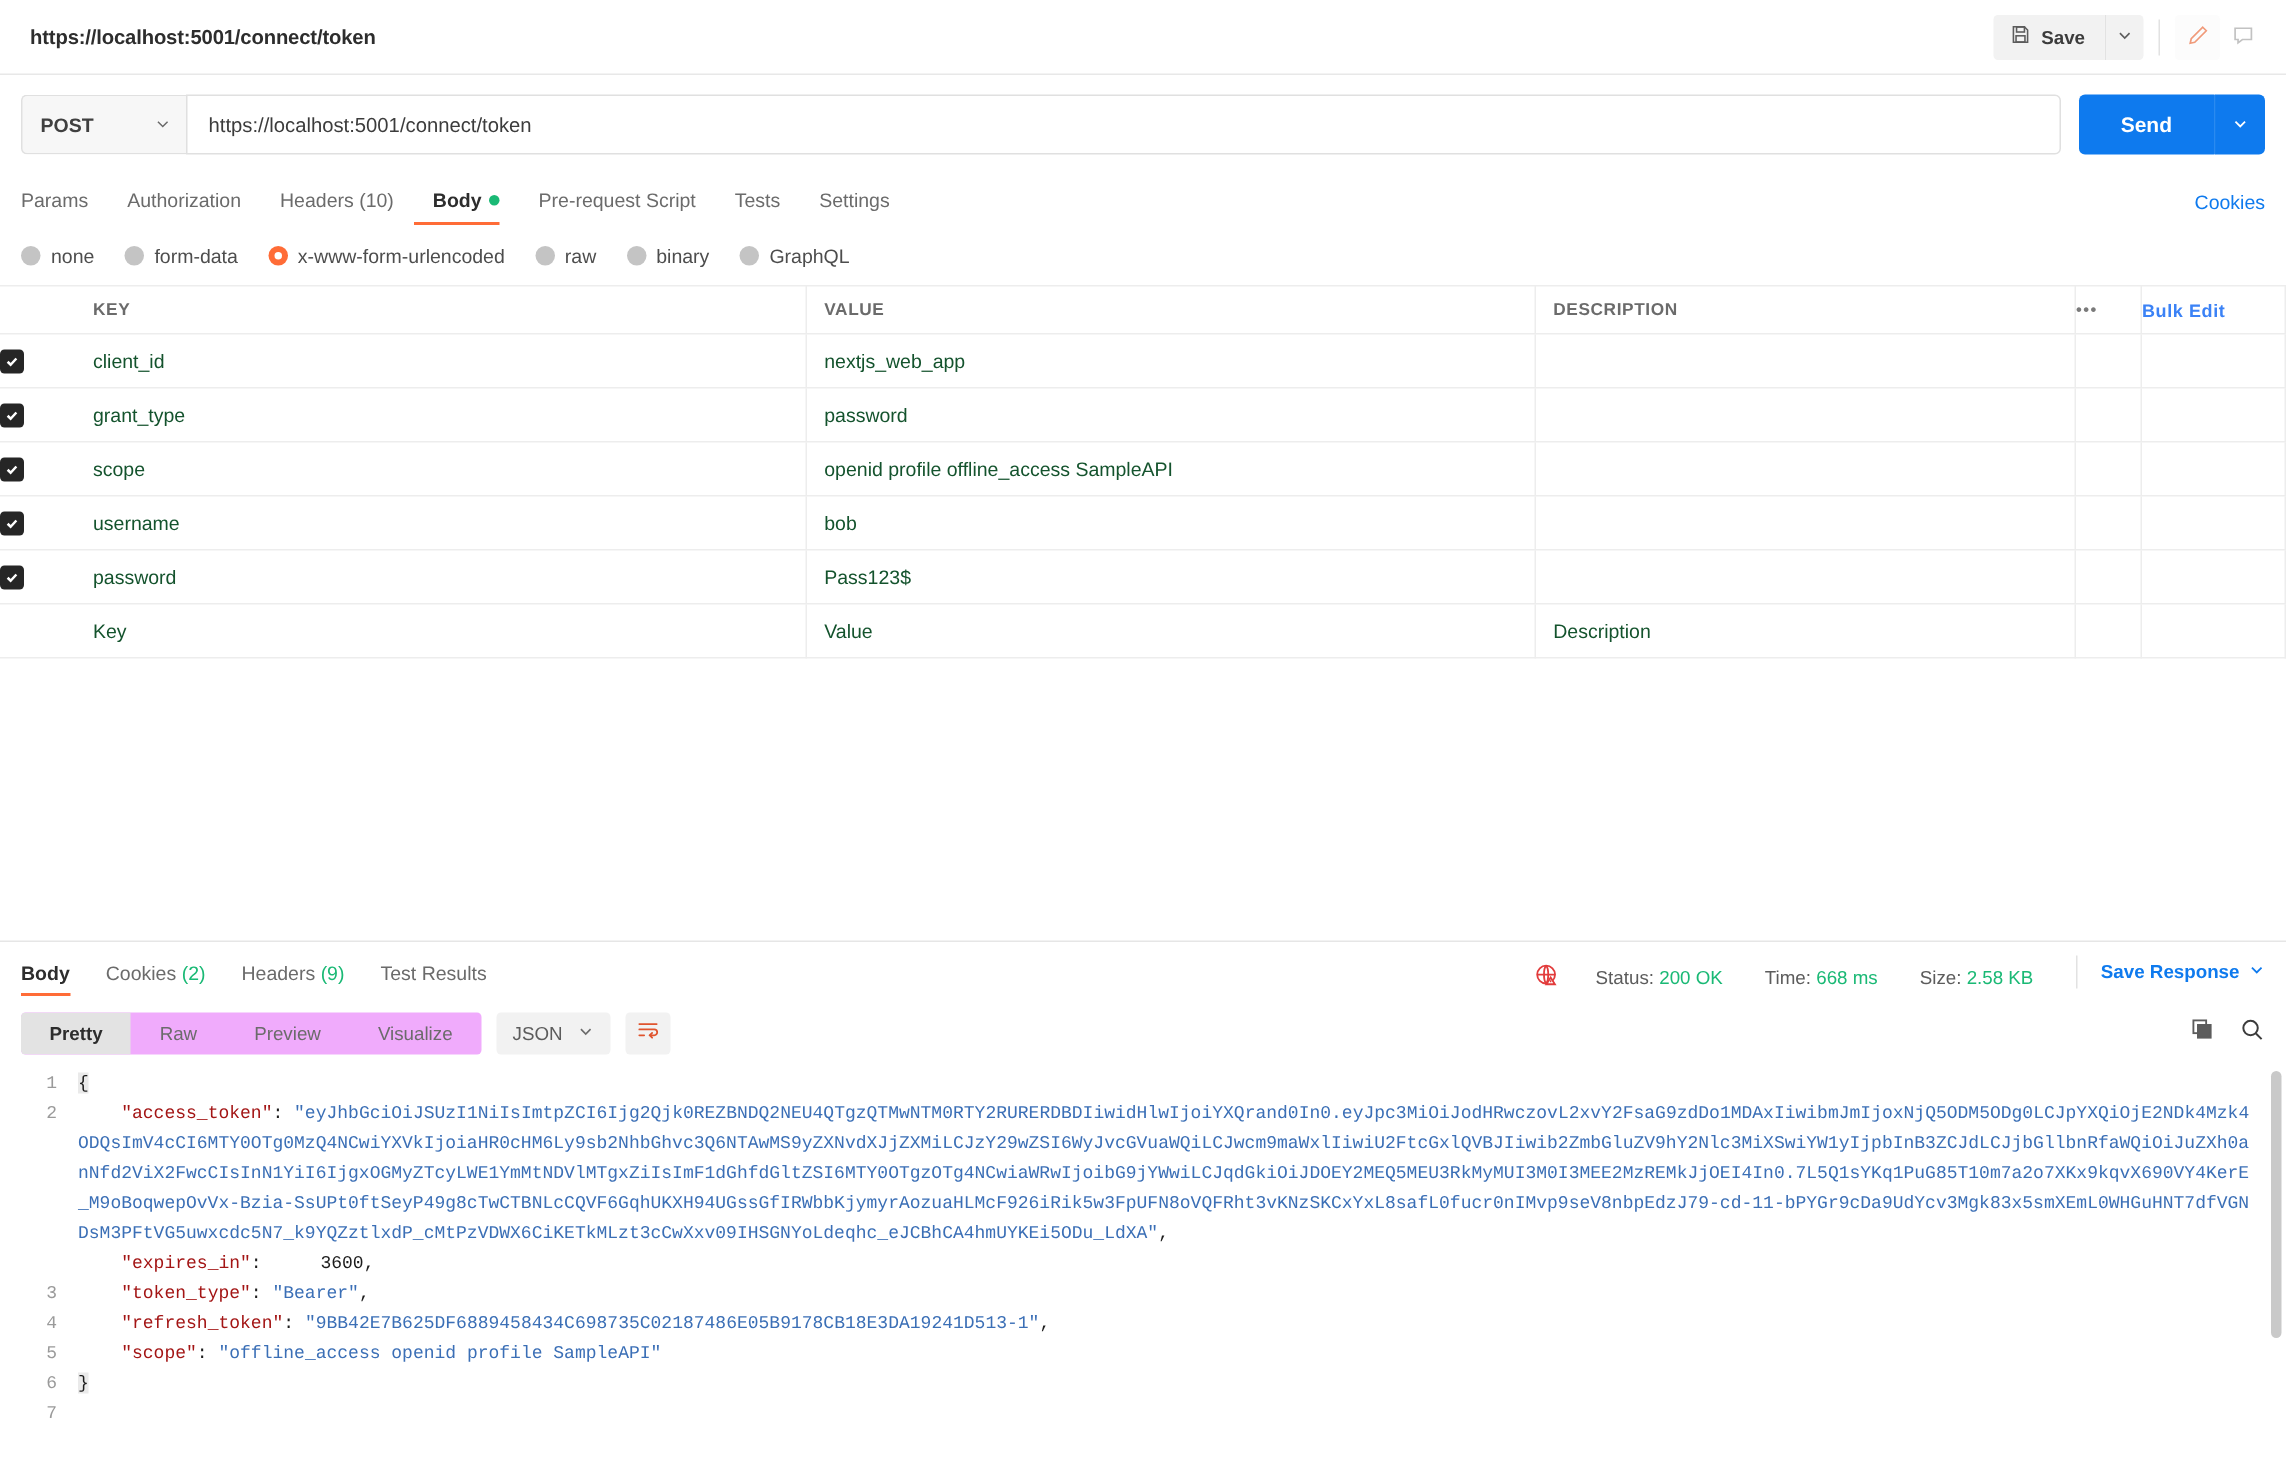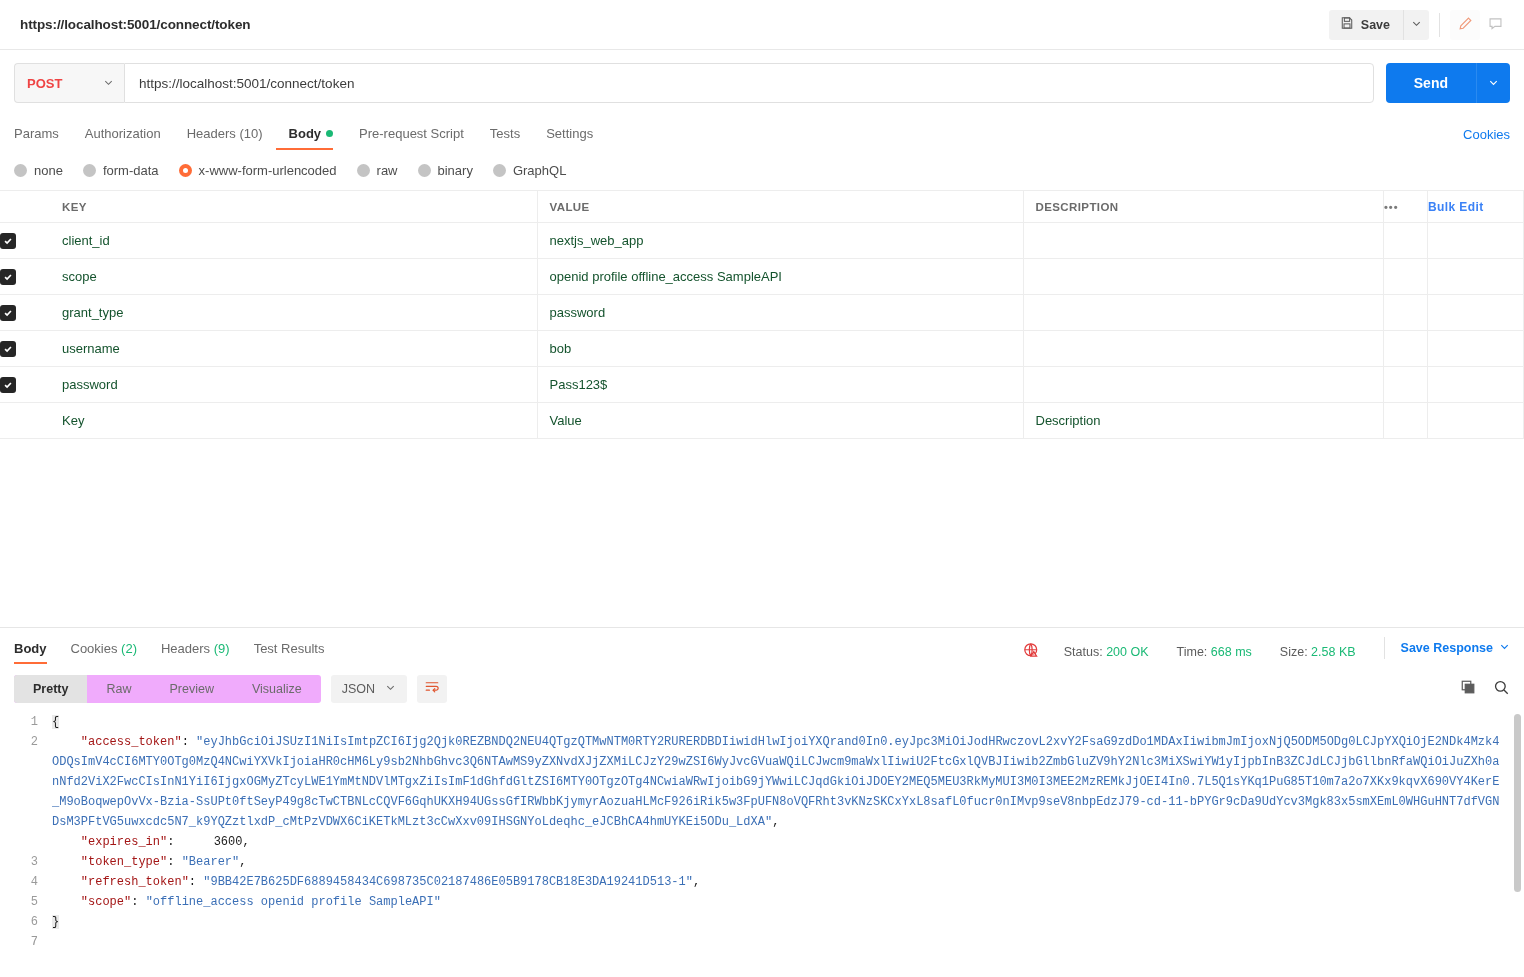--- a/index.html
+++ b/index.html
@@ -73,21 +73,21 @@
   .method-select {
     width: 110px; height: 40px;
     background: #f7f7f7;
     border: 1px solid #e0e0e0;
     border-right: none;
     border-radius: 4px 0 0 4px;
     display: flex; align-items: center; justify-content: space-between;
     padding: 0 10px 0 12px;
     font-size: 13px;
     font-weight: bold;
-    color: #ef4444;
+    color: #404040;
     cursor: pointer;
   }
   .url-input {
     flex: 1; height: 40px;
     border: 1px solid #e0e0e0;
     border-radius: 0 4px 4px 0;
     background: #fff;
     padding: 0 14px;
     font-size: 13.5px;
     color: #3c3c3c;
@@ -508,36 +508,36 @@
       <td class="col-bulk"></td>
     </tr>
     <tr>
       <td class="col-check">
         <span class="cb">
           <svg width="10" height="10" viewBox="0 0 12 12" fill="none" stroke="#ffffff" stroke-width="2">
               <path d="M2.5 6.2l2.4 2.4 4.6-5"></path>
             </svg>
         </span>
       </td>
-      <td class="col-key">scope</td>
-      <td class="col-value">openid profile offline_access SampleAPI</td>
+      <td class="col-key">grant_type</td>
+      <td class="col-value">password</td>
       <td class="col-desc"></td>
       <td class="col-dots"></td>
       <td class="col-bulk"></td>
     </tr>
     <tr>
       <td class="col-check">
         <span class="cb">
           <svg width="10" height="10" viewBox="0 0 12 12" fill="none" stroke="#ffffff" stroke-width="2">
               <path d="M2.5 6.2l2.4 2.4 4.6-5"></path>
             </svg>
         </span>
       </td>
-      <td class="col-key">grant_type</td>
-      <td class="col-value">password</td>
+      <td class="col-key">scope</td>
+      <td class="col-value">openid profile offline_access SampleAPI</td>
       <td class="col-desc"></td>
       <td class="col-dots"></td>
       <td class="col-bulk"></td>
     </tr>
     <tr>
       <td class="col-check">
         <span class="cb">
           <svg width="10" height="10" viewBox="0 0 12 12" fill="none" stroke="#ffffff" stroke-width="2">
               <path d="M2.5 6.2l2.4 2.4 4.6-5"></path>
             </svg>

